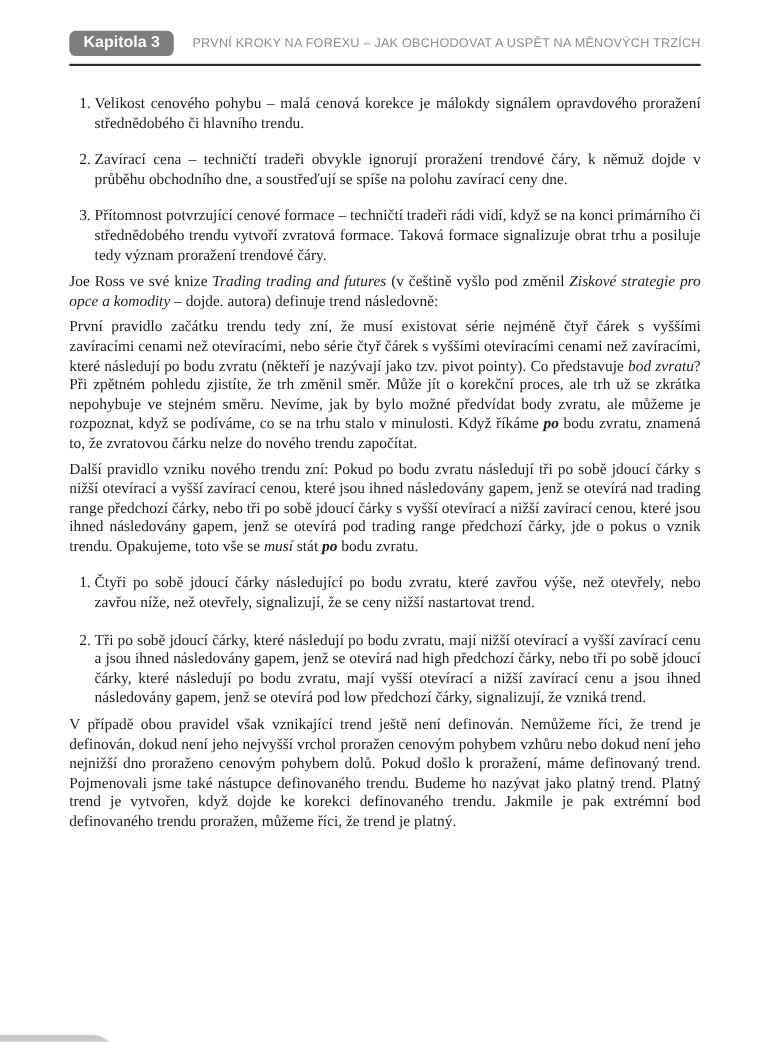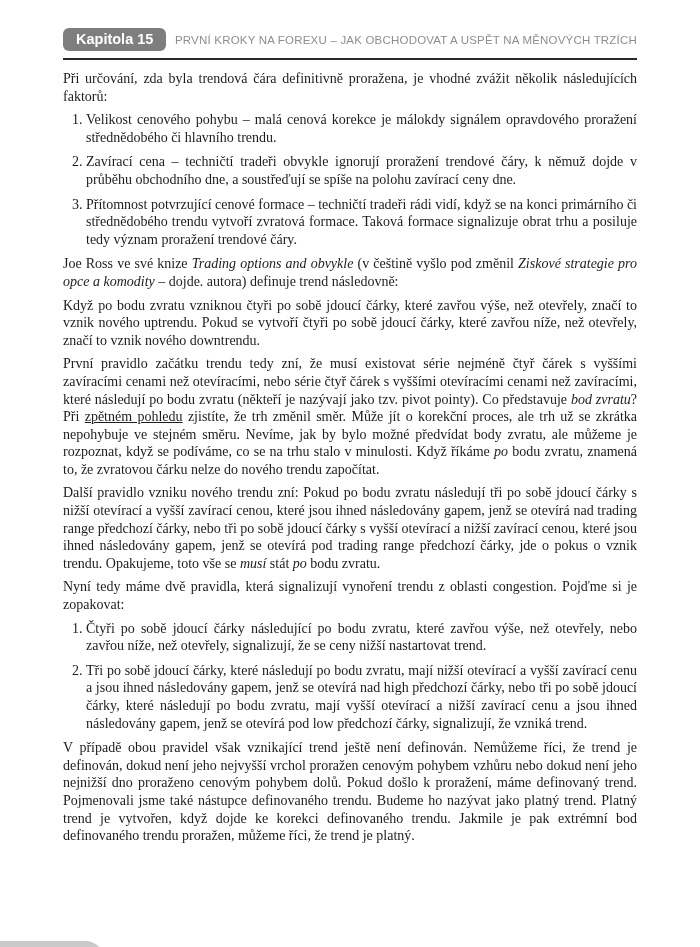--- a/index.html
+++ b/index.html
@@ -46,25 +46,25 @@
     position: absolute;
     left: 63px;
     width: 574px;
     top: 70px;
     font-size: 14px;
     line-height: 17.6px;
     text-align: justify;
   }
   .content p { margin: 0 0 6px 0; }
   .content ol { margin: 0 0 6px 0; padding: 0 0 0 23px; }
-  .content li { margin: 0 0 7px 0; }
+  .content li { margin: 16px 0 7px 0; }
   .b  { font-weight: normal; }
   .i  { font-style: italic; }
-  .bi { font-weight: normal; font-style: italic; }
-  .u  { text-decoration: underline; }
+  .bi { font-weight: bold; font-style: italic; }
+  .u  { }
   .footer-bar {
     position: absolute;
     left: 0; top: 895px;
     width: 104px; height: 37px;
     background: #c9c9c9;
     border-radius: 0 19px 19px 0;
     display: flex;
     align-items: center;
     justify-content: flex-end;
     padding-right: 21px;
@@ -74,36 +74,33 @@
     font-size: 14.5px;
     color: #111111;
     margin-top: 46px;
   }
 </style>
 </head>
 <body>
 
 <div class="page" style="color: rgb(28, 28, 28);">
   <div class="header" style="border-bottom-color: rgb(42, 42, 42);">
-    <span class="badge" style="background: rgb(126, 126, 126);">Kapitola 15</span>
+    <span class="badge" style="background: rgb(126, 126, 126);">Kapitola 3</span>
     <span class="title" style="color: rgb(142, 142, 142);">PRVNÍ KROKY NA FOREXU – JAK OBCHODOVAT A USPĚT NA MĚNOVÝCH TRZÍCH</span>
   </div>
 
   <div class="content" id="body-content">
-      <p><span>Při určování, zda byla trendová čára definitivně proražena, je vhodné zvážit několik následujících faktorů:</span></p>
       <ol>
         <li><span>Velikost cenového pohybu – malá cenová korekce je málokdy signálem opravdového proražení střednědobého či hlavního trendu.</span></li>
         <li><span>Zavírací cena – techničtí tradeři obvykle ignorují proražení trendové čáry, k němuž dojde v průběhu obchodního dne, a soustřeďují se spíše na polohu zavírací ceny dne.</span></li>
         <li><span>Přítomnost potvrzující cenové formace – techničtí tradeři rádi vidí, když se na konci primárního či střednědobého trendu vytvoří zvratová formace. Taková formace signalizuje obrat trhu a posiluje tedy význam proražení trendové čáry.</span></li>
       </ol>
-      <p><span>Joe Ross ve své knize </span><span class="i">Trading options and obvykle</span><span> (v češtině vyšlo pod změnil </span><span class="i">Ziskové strategie pro opce a komodity</span><span> – dojde. autora) definuje trend následovně:</span></p>
-      <p><span>Když po bodu zvratu vzniknou čtyři po sobě jdoucí čárky, které zavřou výše, než otevřely, značí to vznik nového uptrendu. Pokud se vytvoří čtyři po sobě jdoucí čárky, které zavřou níže, než otevřely, značí to vznik nového downtrendu.</span></p>
+      <p><span>Joe Ross ve své knize </span><span class="i">Trading trading and futures</span><span> (v češtině vyšlo pod změnil </span><span class="i">Ziskové strategie pro opce a komodity</span><span> – dojde. autora) definuje trend následovně:</span></p>
       <p><span>První pravidlo </span><span class="b">začátku</span><span> trendu tedy zní, že musí existovat série nejméně čtyř čárek s vyššími zavíracími cenami než otevíracími, nebo série čtyř čárek s vyššími otevíracími cenami než zavíracími, které následují po bodu zvratu (někteří je nazývají jako tzv. pivot pointy). Co představuje </span><span class="i">bod zvratu</span><span>? Při </span><span class="u">zpětném pohledu</span><span> zjistíte, že trh změnil směr. Může jít o korekční proces, ale trh už se zkrátka nepohybuje ve stejném směru. Nevíme, jak by bylo možné předvídat body zvratu, ale můžeme je rozpoznat, když se podíváme, co se na trhu stalo v minulosti. Když říkáme </span><span class="bi">po</span><span> bodu zvratu, znamená to, že zvratovou čárku nelze do nového trendu započítat.</span></p>
       <p><span>Další pravidlo vzniku nového trendu zní: Pokud po bodu zvratu následují tři po sobě jdoucí čárky s nižší otevírací a vyšší zavírací cenou, které jsou ihned následovány gapem, jenž se otevírá nad trading range předchozí čárky, nebo tři po sobě jdoucí čárky s vyšší otevírací a nižší zavírací cenou, které jsou ihned následovány gapem, jenž se otevírá pod trading range předchozí čárky, jde o pokus o vznik trendu. Opakujeme, toto vše se </span><span class="i">musí</span><span> stát </span><span class="bi">po</span><span> bodu zvratu.</span></p>
-      <p><span>Nyní tedy máme dvě pravidla, která signalizují vynoření trendu z oblasti congestion. Pojďme si je zopakovat:</span></p>
       <ol>
         <li><span>Čtyři po sobě jdoucí čárky následující po bodu zvratu, které zavřou výše, než otevřely, nebo zavřou níže, než otevřely, signalizují, že se ceny nižší nastartovat trend.</span></li>
         <li><span>Tři po sobě jdoucí čárky, které následují po bodu zvratu, mají nižší otevírací a vyšší zavírací cenu a jsou ihned následovány gapem, jenž se otevírá nad high předchozí čárky, nebo tři po sobě jdoucí čárky, které následují po bodu zvratu, mají vyšší otevírací a nižší zavírací cenu a jsou ihned následovány gapem, jenž se otevírá pod low předchozí čárky, signalizují, že vzniká trend.</span></li>
       </ol>
       <p><span>V případě obou pravidel však vznikající trend ještě není </span><span class="b">definován</span><span>. Nemůžeme říci, že trend je definován, dokud není jeho nejvyšší vrchol proražen cenovým pohybem vzhůru nebo dokud není jeho nejnižší dno proraženo cenovým pohybem dolů. Pokud došlo k proražení, máme </span><span class="b">definovaný</span><span> trend. Pojmenovali jsme také nástupce definovaného trendu. Budeme ho nazývat jako </span><span class="b">platný</span><span> trend. </span><span class="b">Platný</span><span> trend je vytvořen, když dojde ke korekci </span><span class="b">definovaného</span><span> trendu. Jakmile je pak </span><span class="b">extrémní bod definovaného</span><span> trendu proražen, můžeme říci, že trend je </span><span class="b">platný</span><span>.</span></p>
     </div>
 
   <div class="footer-bar" style="background: rgb(201, 201, 201);">
     <span>48</span>
   </div>

